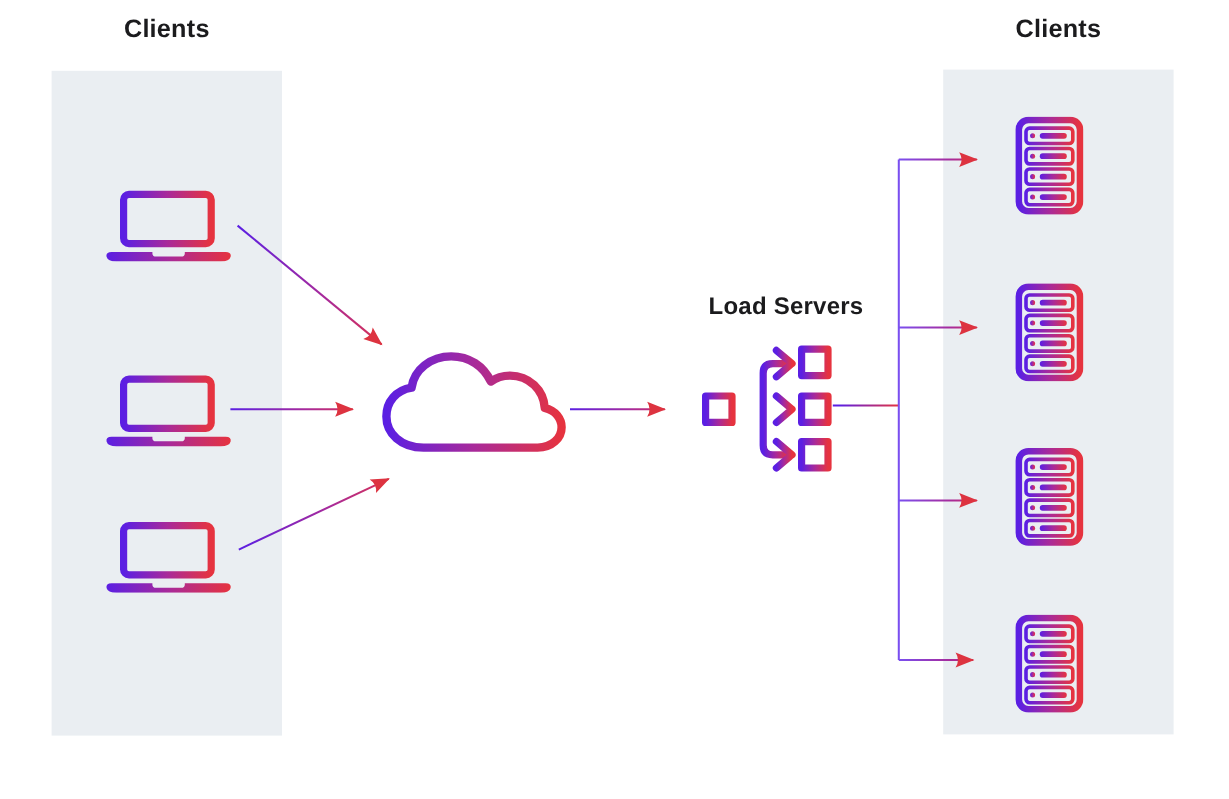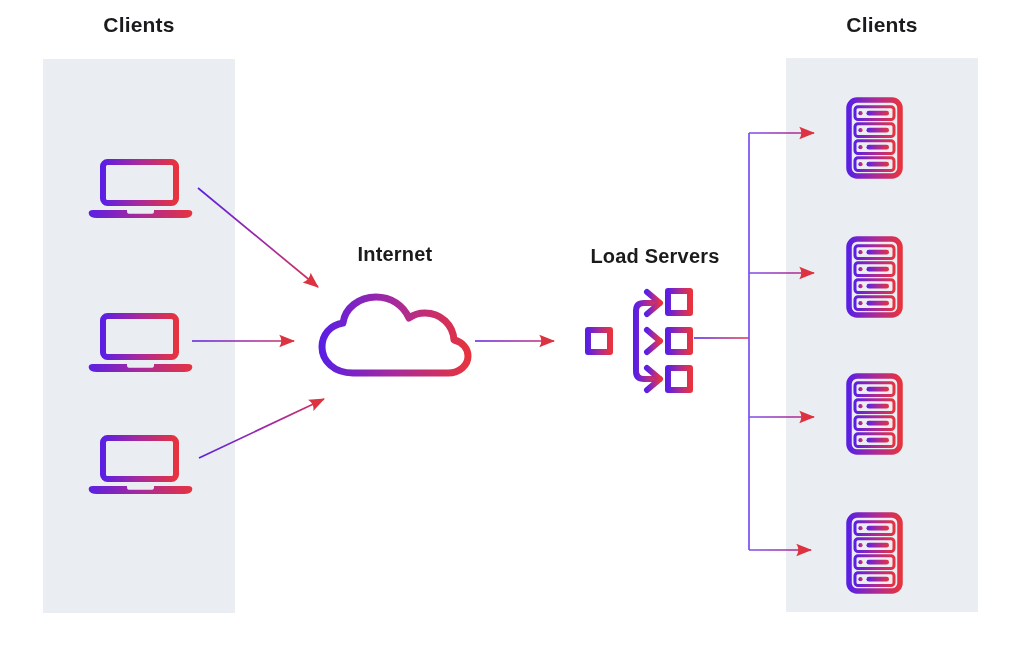--- a/index.html
+++ b/index.html
@@ -55,21 +55,20 @@
         <stop offset="1" class="g-end"></stop>
       </linearGradient>
     </defs>
   </svg>
 
   <div class="band clients"></div>
   <div class="band servers"></div>
 
   <div class="diagram-label zone-title clients-title">Clients</div>
   <div class="diagram-label zone-title servers-title">Clients</div>
-  <div class="diagram-label node-label internet-label">Internet</div>
   <div class="diagram-label node-label lb-label">Load Servers</div>
 
   <svg class="icon laptop-1" width="105" height="61" viewBox="0 0 105 61">
     <rect x="15" y="5" width="73" height="41" rx="4.5" fill="none" stroke="url(#grad-icon)" stroke-width="6"></rect>
     <path fill="url(#grad-icon)" d="M5 53 H39 V54.2 Q39 56.8 42 56.8 H63 Q66 56.8 66 54.2 V53 H100 Q105 53 104.2 57 Q103.2 61 96 61 H9 Q1.8 61 0.8 57 Q0 53 5 53 Z"></path>
   </svg>
   <svg class="icon laptop-2" width="105" height="61" viewBox="0 0 105 61">
     <rect x="15" y="5" width="73" height="41" rx="4.5" fill="none" stroke="url(#grad-icon)" stroke-width="6"></rect>
     <path fill="url(#grad-icon)" d="M5 53 H39 V54.2 Q39 56.8 42 56.8 H63 Q66 56.8 66 54.2 V53 H100 Q105 53 104.2 57 Q103.2 61 96 61 H9 Q1.8 61 0.8 57 Q0 53 5 53 Z"></path>
   </svg>

